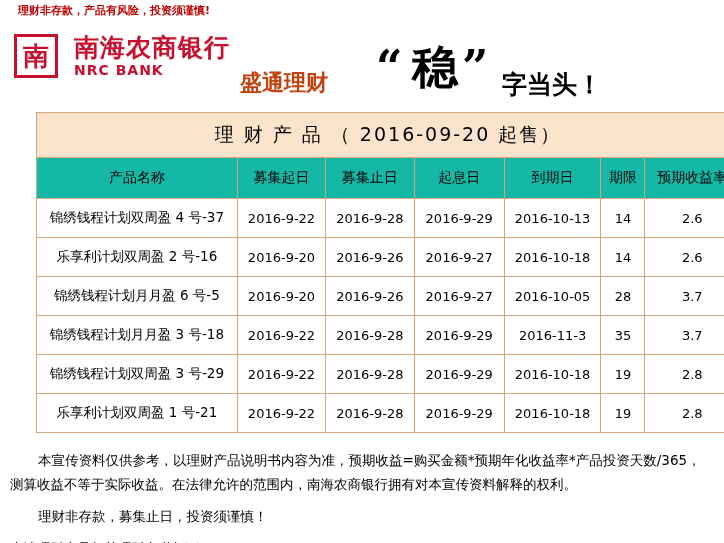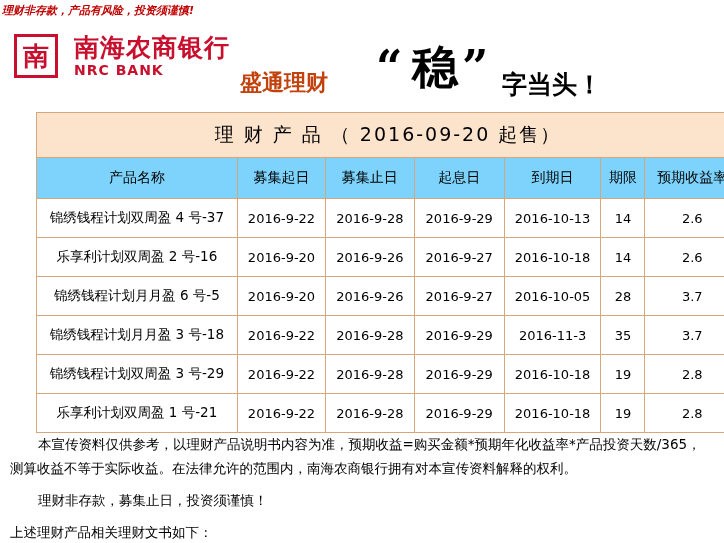--- a/index.html
+++ b/index.html
@@ -18,28 +18,27 @@
   .page {
     position: relative;
     width: 724px;
     height: 543px;
     box-sizing: border-box;
   }
 
   
   .top-warning {
     position: absolute;
-    left: 2px;
+    left: 18px;
     top: 3px;
     font-size: 11px;
     font-weight: bold;
     color: #c00000;
     letter-spacing: 0px;
     white-space: nowrap;
-    font-style: italic;
   }
 
   
   .header {
     position: absolute;
     left: 0;
     top: 22px;
     width: 724px;
     height: 78px;
   }
@@ -164,21 +163,21 @@
   }
   .title-row td {
     background: #fbe3cc;
     height: 44px;
     font-size: 19px;
     font-weight: bold;
     letter-spacing: 2px;
     color: #000;
   }
   .head-row td {
-    background: #7dd3fc;
+    background: #14b8a6;
     height: 40px;
     font-size: 14px;
     font-weight: bold;
     color: #000;
   }
   .data-row td {
     height: 38px;
     font-size: 13px;
     background: #ffffff;
     color: #000;
@@ -198,21 +197,21 @@
   .footer {
     position: absolute;
     left: 10px;
     top: 432px;
     width: 700px;
     font-size: 13.5px;
     line-height: 24px;
     color: #000;
   }
   .footer p {
-    margin: 0 0 4px 0;
+    margin: 16px 0 4px 0;
   }
   .footer .p-disclaimer {
     text-indent: 28px;
   }
   .footer .p-warn {
     text-indent: 28px;
     margin-top: 8px;
   }
   .footer .p-docs {
     margin-top: 8px;

